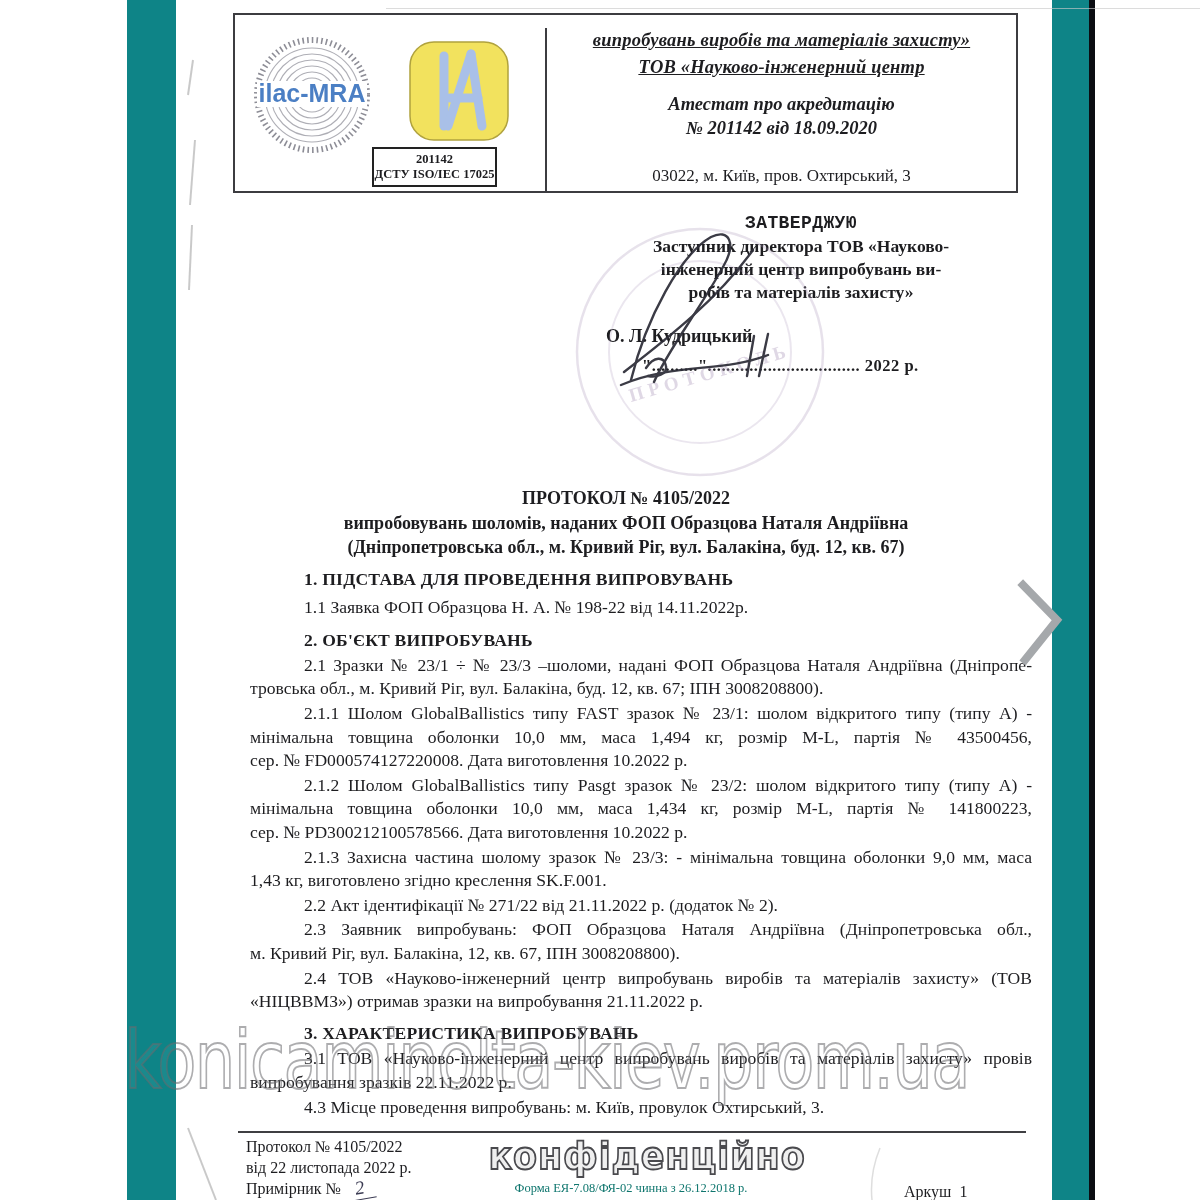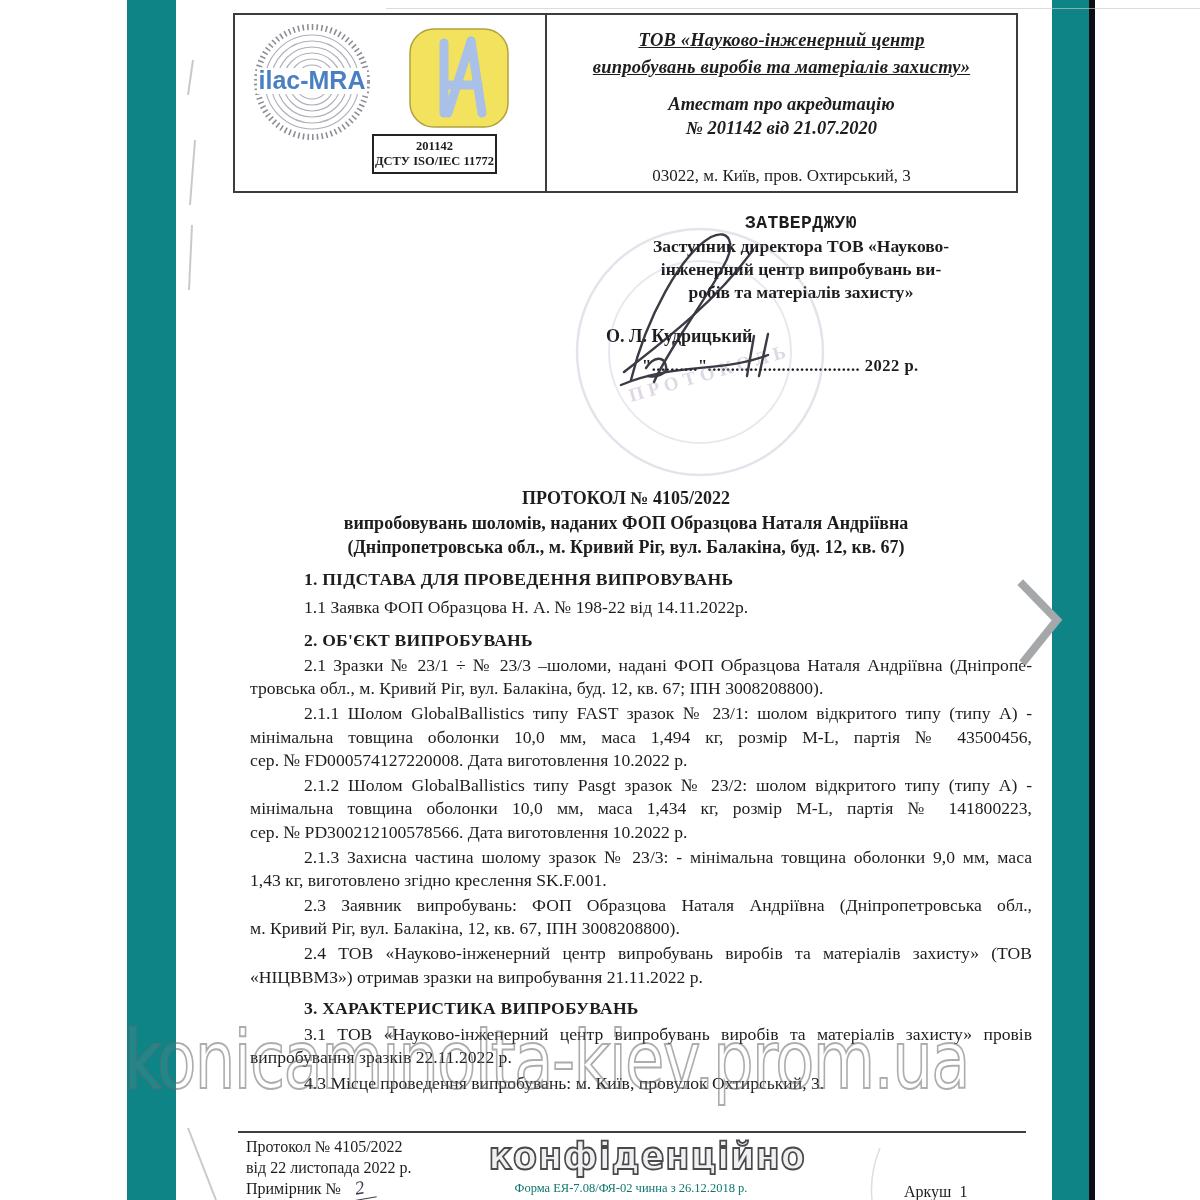--- a/index.html
+++ b/index.html
@@ -11,21 +11,21 @@
   }
   .teal-band{position:absolute;top:0;height:1200px;background:#0e8487;}
   .band-left{left:127px;width:49px;}
   .band-right{left:1052px;width:37px;}
   .black-edge{position:absolute;top:0;left:1089px;width:6px;height:1200px;background:#0b0d12;}
 
   .doc{position:absolute;left:176px;top:0;width:876px;height:1200px;background:#fff;}
 
   
   .hdr-box{position:absolute;left:57px;top:13px;width:785px;height:180px;border:2px solid #3c3c40;box-sizing:border-box;display:flex;}
-  .hdr-left{width:312px;position:relative;border-right:2px solid #3c3c40;box-sizing:border-box;}
+  .hdr-left{width:312px;position:relative;border-right:2px solid #3c3c40;box-sizing:border-box;margin-top:13px;}
   .hdr-right{flex:1;text-align:center;padding-top:12px;}
   .org-line{font-size:18.5px;font-weight:bold;font-style:italic;text-decoration:underline;line-height:27px;letter-spacing:.2px;}
   .att-line{font-size:18.5px;font-weight:bold;font-style:italic;line-height:24px;}
   .addr-line{font-size:17px;line-height:24px;margin-top:24px;}
   .gap12{height:11px;}
 
   .ilac-logo{position:absolute;left:18px;top:8px;}
   .naau-logo{position:absolute;left:173px;top:12px;}
   .cert-box{position:absolute;left:137px;top:119px;width:125px;height:40px;border:2px solid #222;box-sizing:border-box;
             display:flex;flex-direction:column;justify-content:center;text-align:center;}
@@ -109,29 +109,29 @@
         <g stroke="#a9c0e8" stroke-width="9" fill="none" stroke-linecap="round">
           <path d="M 36 16 L 36 86"></path>
           <path d="M 63 14 L 40 86"></path>
           <path d="M 63 14 L 74 86"></path>
           <path d="M 42 58 L 70 58"></path>
         </g>
       </svg>
 
       <div class="cert-box">
         <div>201142</div>
-        <div>ДСТУ ISO/ІЕС 11772</div>
+        <div>ДСТУ ISO/ІЕС 17025</div>
       </div>
     </div>
     <div class="hdr-right">
+      <div class="org-line">випробувань виробів та матеріалів захисту»</div>
       <div class="org-line">ТОВ «Науково-інженерний центр</div>
-      <div class="org-line">випробувань виробів та матеріалів захисту»</div>
       <div class="gap12"></div>
       <div class="att-line">Атестат про акредитацію</div>
-      <div class="att-line">№ 201142 від 21.07.2020</div>
+      <div class="att-line">№ 201142 від 18.09.2020</div>
       <div class="addr-line">03022, м. Київ, пров. Охтирський, 3</div>
     </div>
   </div>
 
   <div class="approval">
     <div class="app-label">ЗАТВЕРДЖУЮ</div>
     <div class="app-pos">Заступник директора ТОВ «Науково-</div>
     <div class="app-pos">інженерний центр випробувань ви-</div>
     <div class="app-pos">робів та матеріалів захисту»</div>
     <div class="app-name">О. Л. Кудрицький</div>
@@ -183,20 +183,21 @@
     </div>
     <div class="para">
       <div class="ln ind j">2.1.2  Шолом GlobalBallistics типу Pasgt зразок № 23/2: шолом відкритого типу (типу А) -</div>
       <div class="ln j">мінімальна товщина оболонки 10,0 мм, маса 1,434 кг, розмір M-L, партія № 141800223,</div>
       <div class="ln">сер. № PD300212100578566. Дата виготовлення 10.2022 р.</div>
     </div>
     <div class="para">
       <div class="ln ind j">2.1.3  Захисна частина шолому зразок № 23/3: - мінімальна товщина оболонки 9,0 мм, маса</div>
       <div class="ln">1,43 кг, виготовлено згідно креслення SK.F.001.</div>
     </div>
+    <div class="ln ind para">2.2  Акт ідентифікації № 271/22 від 21.11.2022 р. (додаток № 2).</div>
     <div class="para">
       <div class="ln ind j">2.3  Заявник випробувань: ФОП Образцова Наталя Андріївна (Дніпропетровська обл.,</div>
       <div class="ln">м. Кривий Ріг, вул. Балакіна, 12, кв. 67, ІПН 3008208800).</div>
     </div>
     <div class="para">
       <div class="ln ind j">2.4  ТОВ «Науково-інженерний центр випробувань виробів та матеріалів захисту» (ТОВ</div>
       <div class="ln">«НІЦВВМЗ») отримав зразки на випробування 21.11.2022 р.</div>
     </div>
 
     <div class="ln hd ind mt8">3.  ХАРАКТЕРИСТИКА ВИПРОБУВАНЬ</div>

